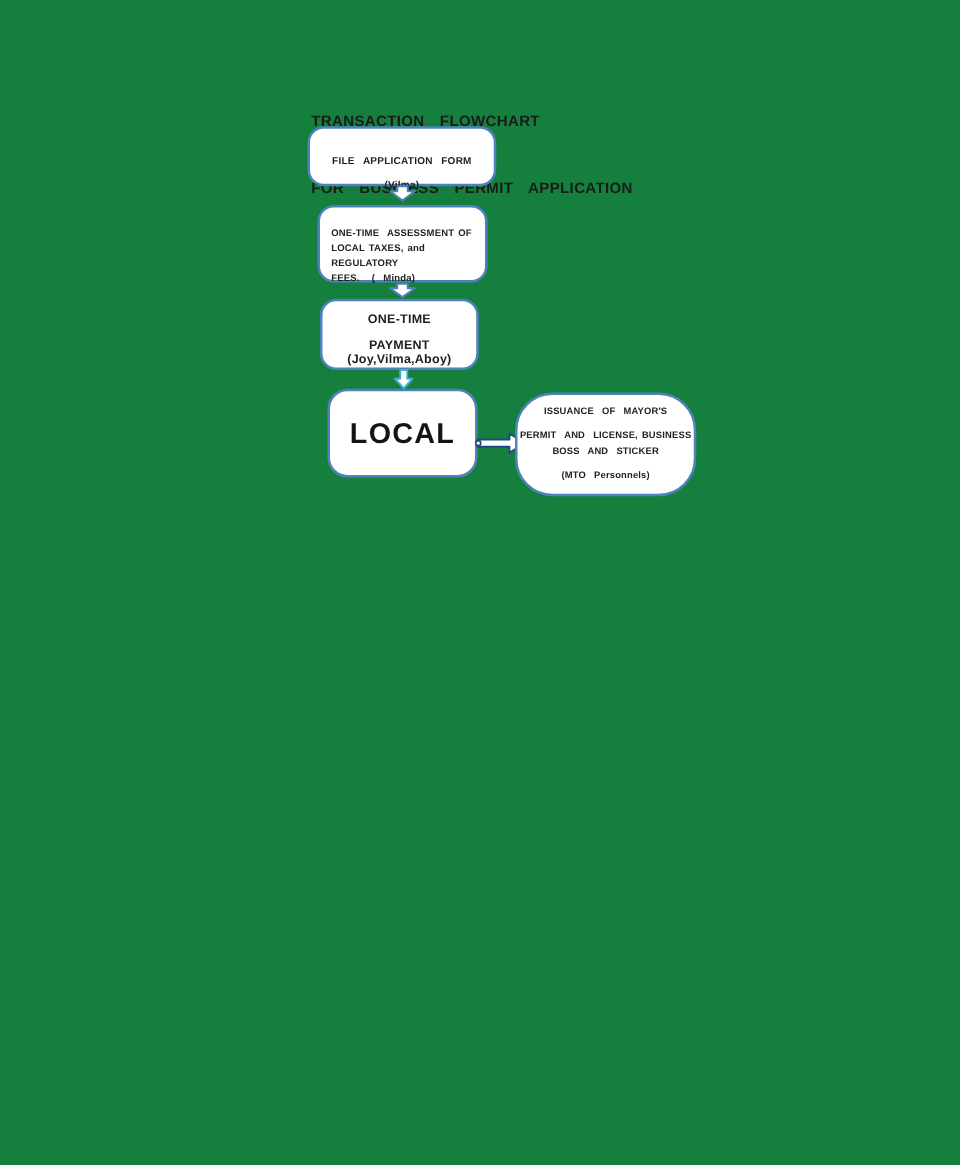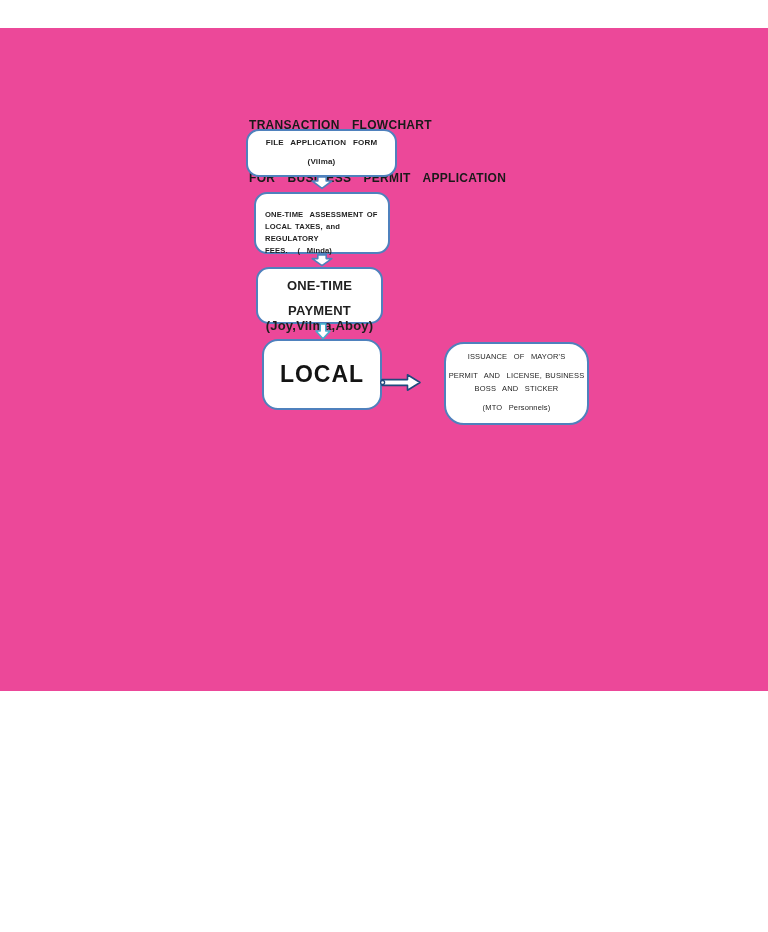--- a/index.html
+++ b/index.html
@@ -1,24 +1,23 @@
 <!DOCTYPE html>
 <html><head>
 <meta charset="utf-8">
 <style>
   html, body { margin: 0; padding: 0; background: #ffffff; }
   .page {
     position: relative;
     width: 768px;
-    height: 663px;
-    background: #ec4899;
+    height: 932px;
+    background: #15803d;
     overflow: hidden;
     font-family: "Liberation Sans", sans-serif;
     color: #1f1f1f;
-    margin-top: 28px;
   }
   .doc-title {
     position: absolute;
     left: 249px;
     top: 54px;
     font-size: 12px;
     font-weight: 700;
     color: #1a1a1a;
     line-height: 17.5px;
     letter-spacing: 0.3px;
@@ -32,21 +31,21 @@
     box-sizing: border-box;
     display: flex;
     flex-direction: column;
     align-items: center;
   }
   .node .line { white-space: pre-wrap; }
   .node-file {
     left: 246px; top: 101px;
     width: 151px; height: 48px;
     border-radius: 13px;
-    padding-top: 7px;
+    padding-top: 21px;
     gap: 10px;
     font-size: 8px; font-weight: 700;
     letter-spacing: 0.2px; word-spacing: 1px;
     text-align: center;
   }
   .node-assessment {
     left: 254px; top: 164px;
     width: 136px; height: 62px;
     border-radius: 13px;
     align-items: flex-start;
@@ -55,42 +54,42 @@
     letter-spacing: 0.15px; word-spacing: 1px;
     line-height: 12px;
     text-align: left;
   }
   .node-payment {
     left: 256px; top: 239px;
     width: 127px; height: 57px;
     border-radius: 13px;
     padding-top: 9px;
     gap: 10px;
-    font-size: 13px; font-weight: 700;
+    font-size: 10px; font-weight: 700;
     letter-spacing: 0.2px; word-spacing: 1px;
     text-align: center;
   }
   .node-boss {
     left: 262px; top: 311px;
     width: 120px; height: 71px;
     border-radius: 16px;
     justify-content: center;
   }
   .boss-label {
     font-size: 23px;
     font-weight: 800;
     letter-spacing: 1px;
     color: #141414;
   }
   .node-issuance {
-    left: 444px; top: 314px;
+    left: 412px; top: 314px;
     width: 145px; height: 83px;
-    border-radius: 20px;
+    border-radius: 30px;
     padding-top: 8px;
-    font-size: 7.5px; font-weight: 400;
+    font-size: 7.5px; font-weight: 700;
     letter-spacing: 0.15px; word-spacing: 1px;
     line-height: 9px;
     text-align: center;
   }
   .node-issuance .l2 { margin-top: 10px; }
   .node-issuance .l3 { margin-top: 4px; }
   .node-issuance .l4 { margin-top: 10px; }
   .arrow { position: absolute; }
   .arrow svg { display: block; }
 </style>

